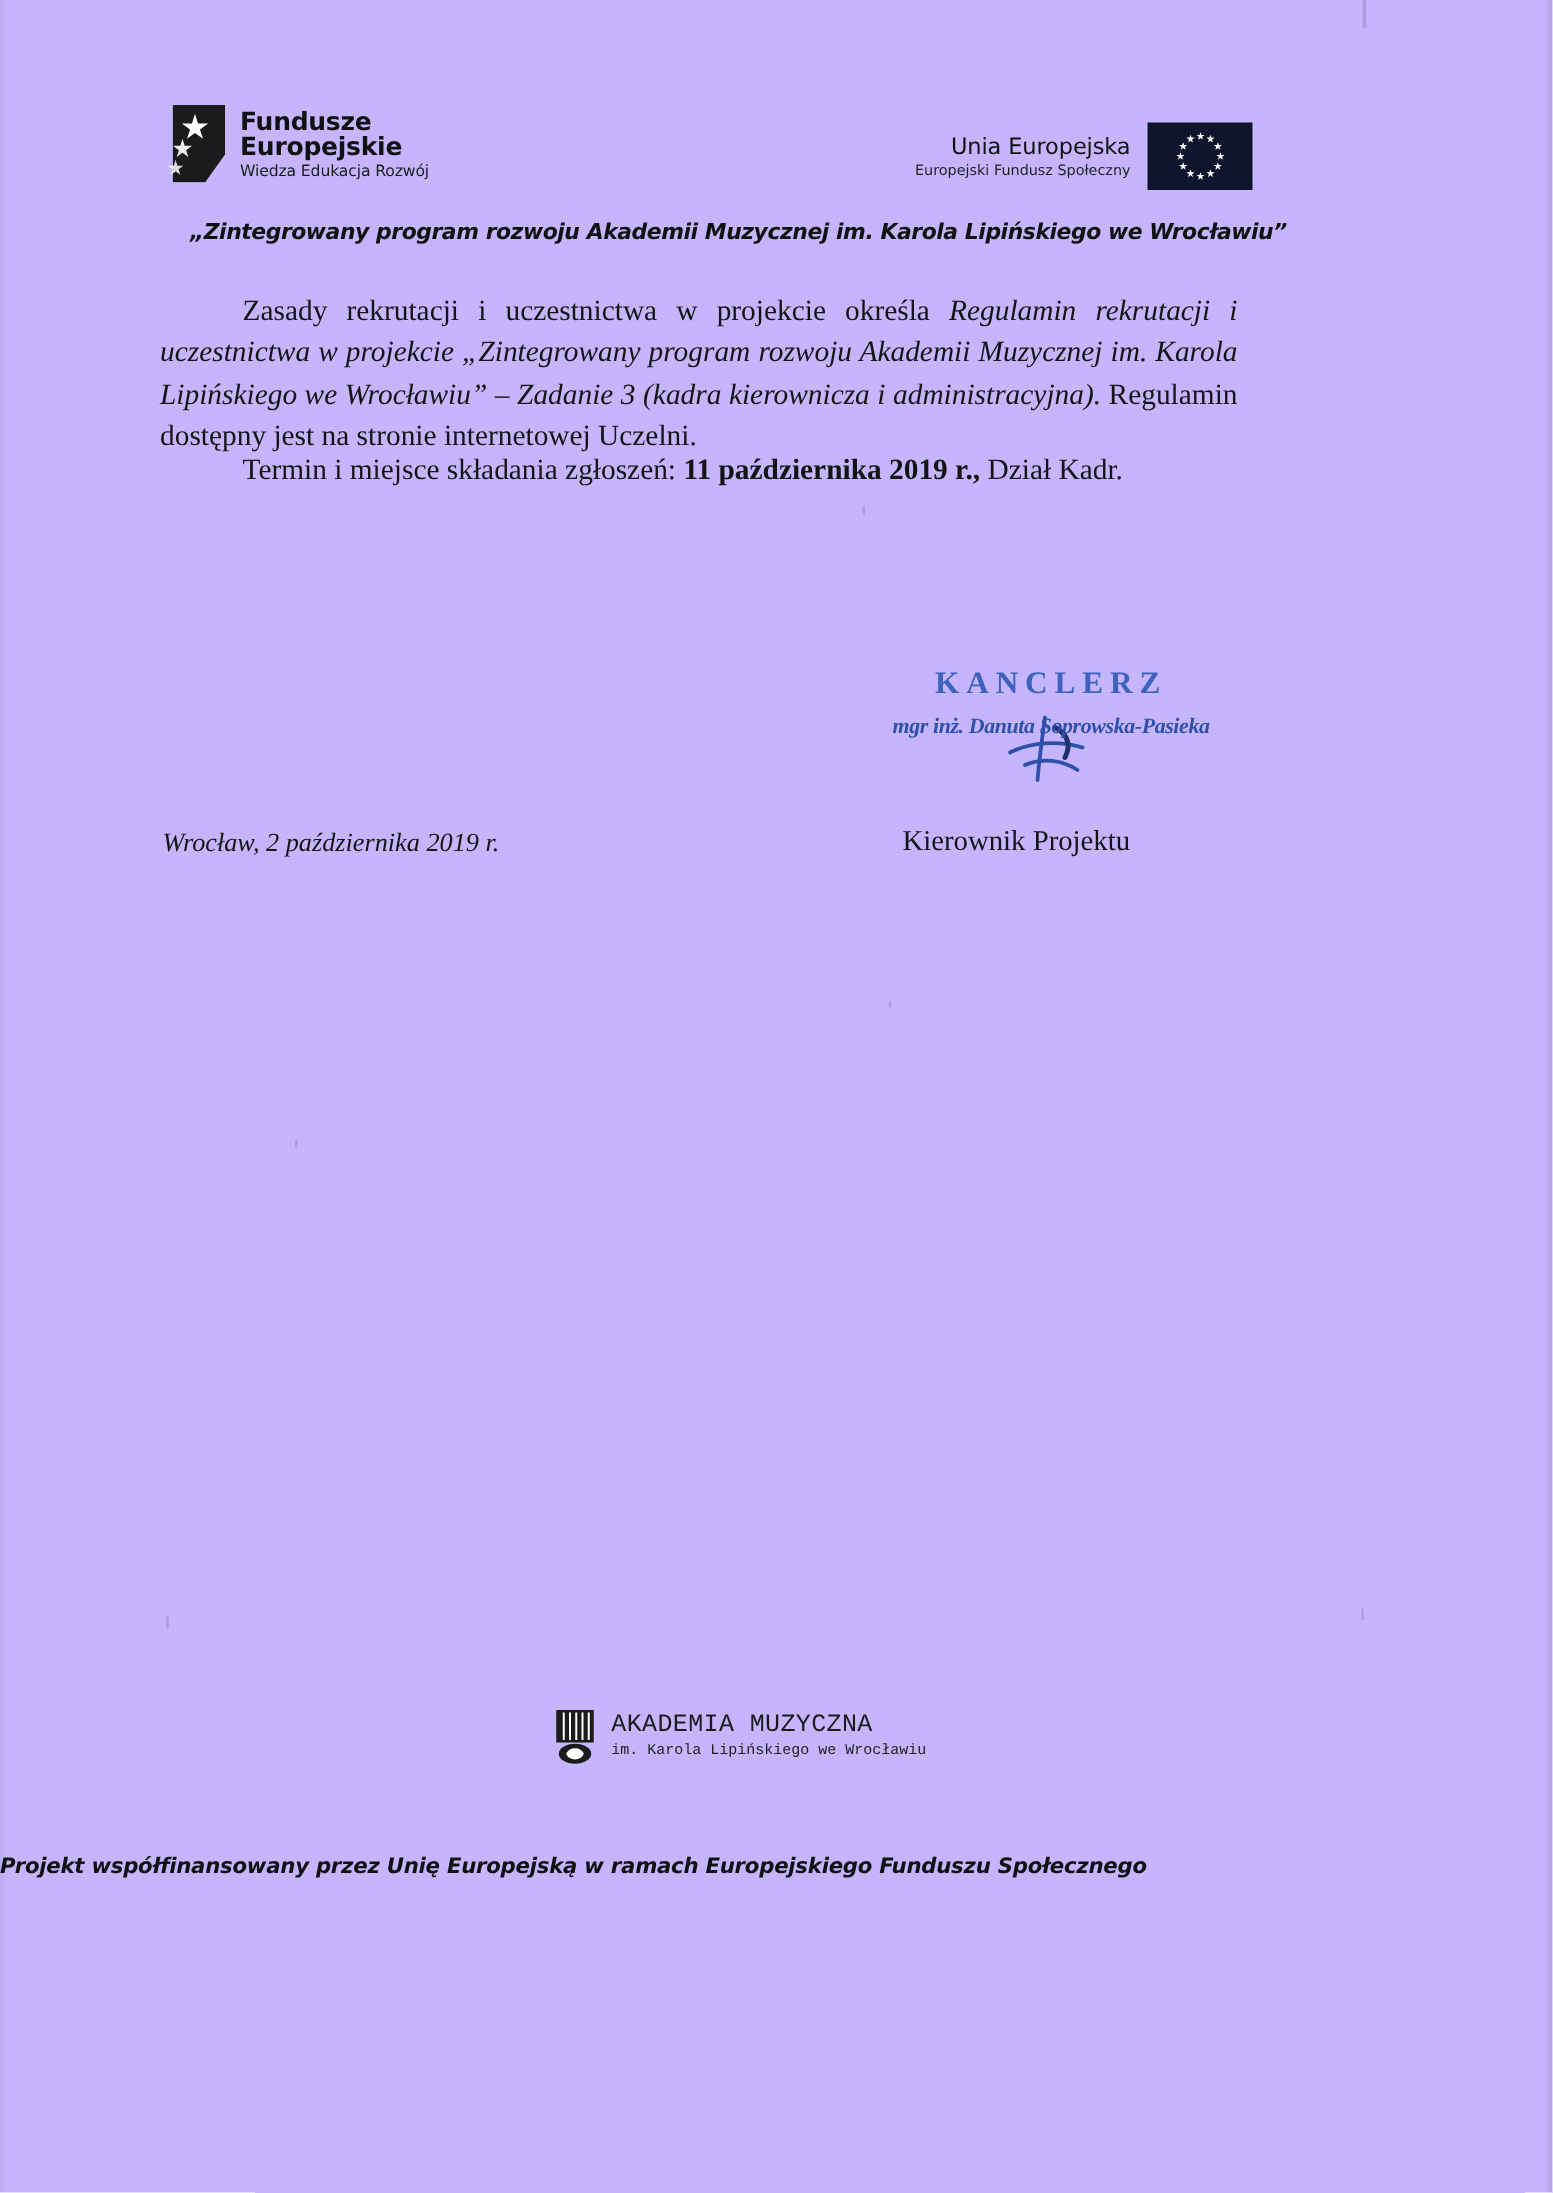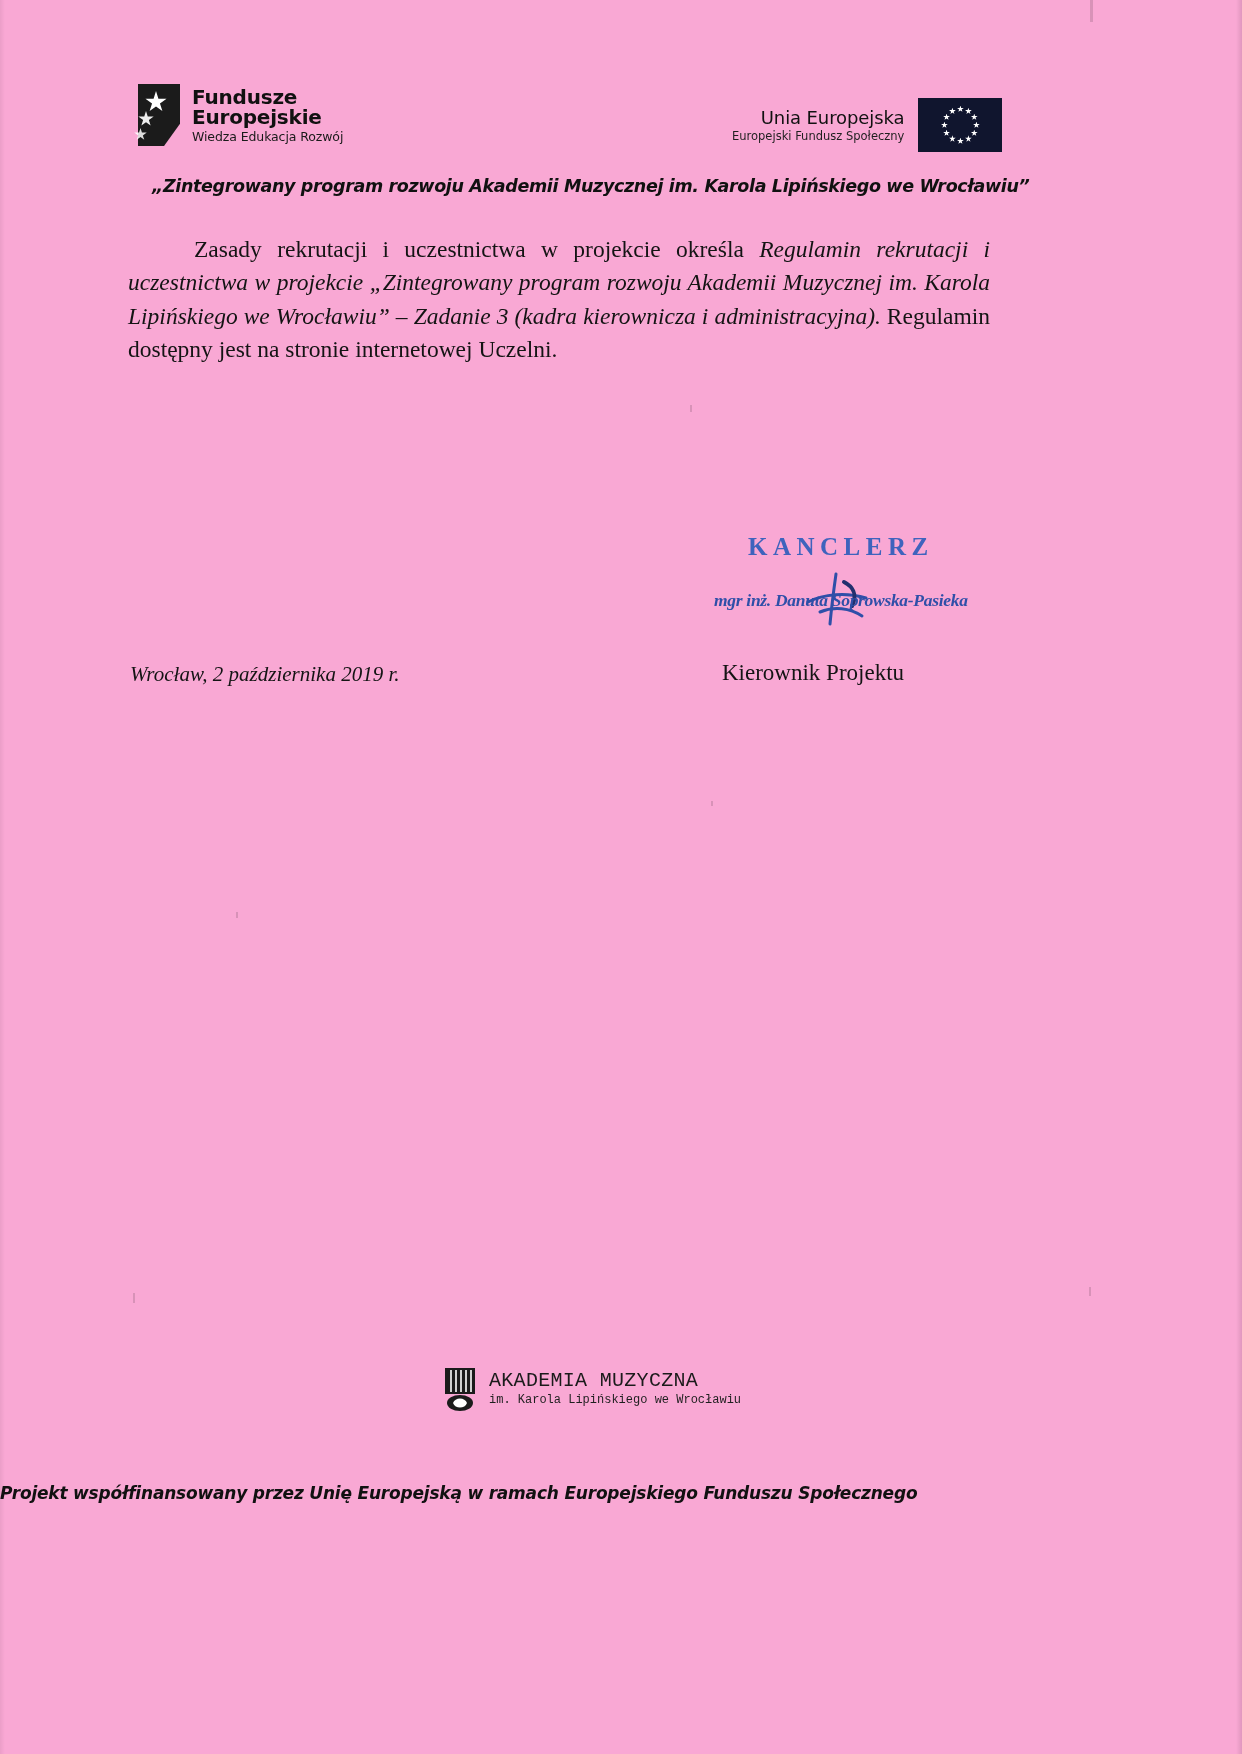--- a/index.html
+++ b/index.html
@@ -12,21 +12,21 @@
     height: 1754px;
     position: relative;
     font-family: "Liberation Serif", serif;
     color: #1a1a1a;
     overflow: hidden;
   }
 
   .page {
     position: absolute;
     inset: 0;
-    background: #f9a8d4;
+    background: #c4b5fd;
   }
 
   
   .scan-edge-right {
     position: absolute;
     top: 0;
     right: 0;
     width: 6px;
     height: 100%;
     background: linear-gradient(to right, rgba(0,0,0,0.0), rgba(0,0,0,0.10));
@@ -226,21 +226,21 @@
     top: 533px;
     font-family: "Liberation Serif", serif;
     font-size: 25px;
     font-weight: 700;
     letter-spacing: 5.5px;
     color: #3f63bd;
   }
   .signature-script {
     position: absolute;
     left: 714px;
-    top: 590px;
+    top: 570px;
     font-family: "Liberation Serif", serif;
     font-style: italic;
     font-weight: 700;
     font-size: 17.5px;
     color: #2f4fa8;
     letter-spacing: -0.3px;
     white-space: nowrap;
   }
   .signature-stroke {
     position: absolute;
@@ -366,20 +366,23 @@
     </div>
 
   </div>
 
   <div class="project-title">„Zintegrowany program rozwoju Akademii Muzycznej im. Karola Lipińskiego we Wrocławiu”</div>
 
   <div class="body-para">
     <span>Zasady rekrutacji i uczestnictwa w projekcie określa </span><span class="it">Regulamin rekrutacji i uczestnictwa w projekcie „Zintegrowany program rozwoju Akademii Muzycznej im. Karola Lipińskiego we Wrocławiu” – Zadanie 3 (kadra kierownicza i administracyjna).</span><span> Regulamin dostępny jest na stronie internetowej Uczelni.</span>
   </div>
 
+  <div class="termin-line">
+    <span>Termin i miejsce składania zgłoszeń: </span><b>11 października 2019 r.,</b><span> Dział Kadr.</span>
+  </div>
 
   <div class="kanclerz-stamp">KANCLERZ</div>
 
   <svg class="signature-stroke" viewBox="0 0 110 56">
     <path d="M46 2 C 44 16, 42 30, 40 52" stroke="#2f4fa8" stroke-width="3" fill="none" stroke-linecap="round"></path>
     <path d="M18 30 C 34 22, 56 20, 76 26" stroke="#2f4fa8" stroke-width="3" fill="none" stroke-linecap="round"></path>
     <path d="M54 10 C 62 14, 68 22, 62 34" stroke="#22306e" stroke-width="4" fill="none" stroke-linecap="round"></path>
     <path d="M30 40 C 44 34, 60 36, 72 44" stroke="#2f4fa8" stroke-width="3" fill="none" stroke-linecap="round"></path>
   </svg>
 

